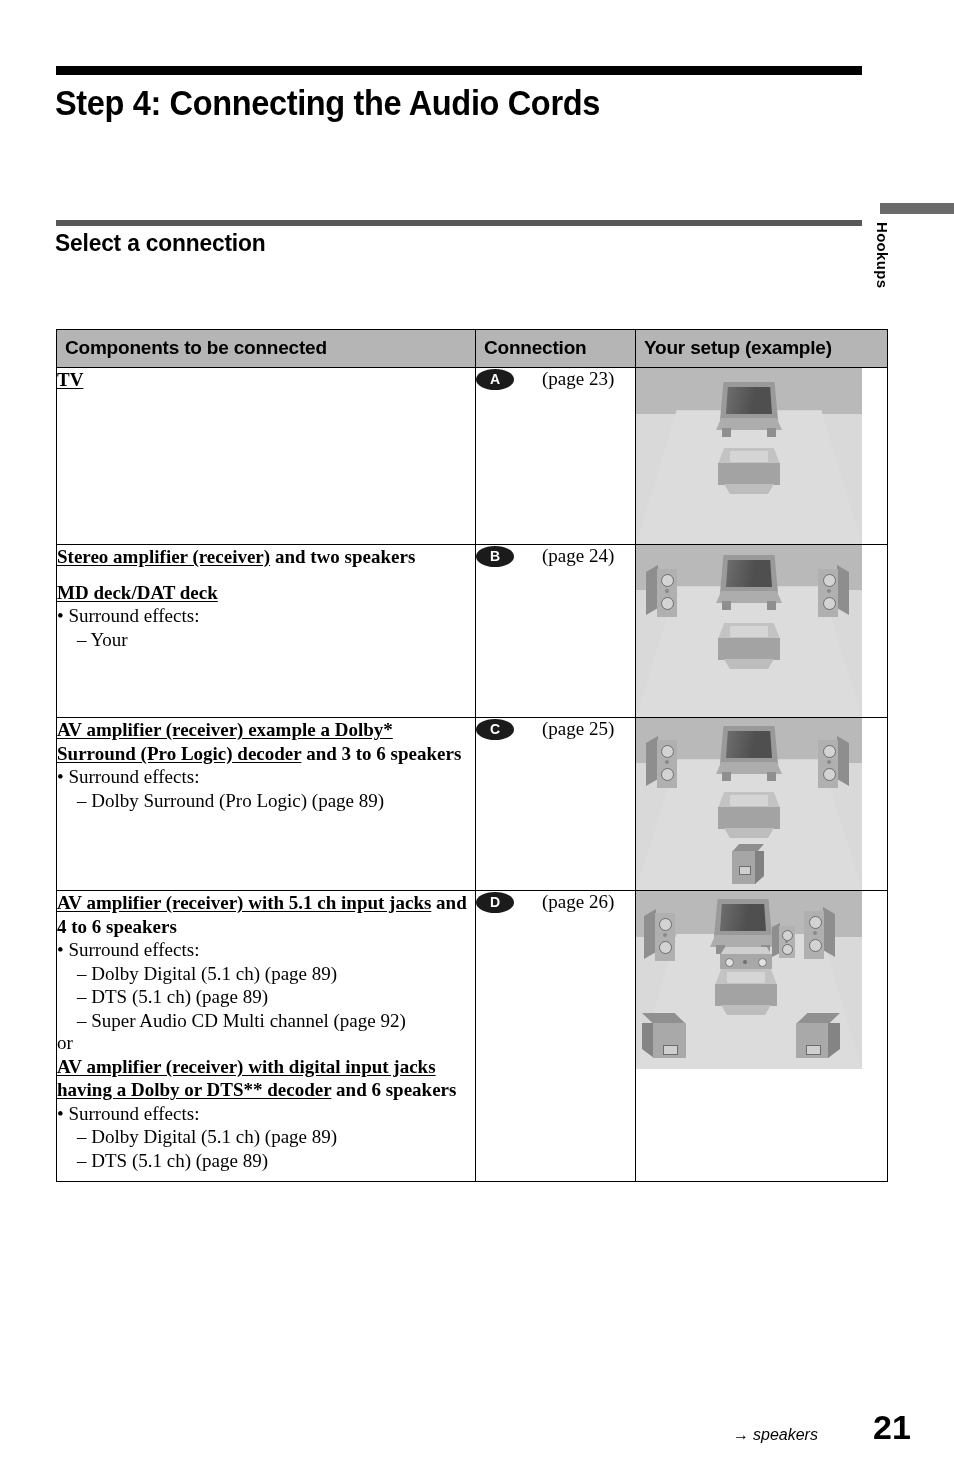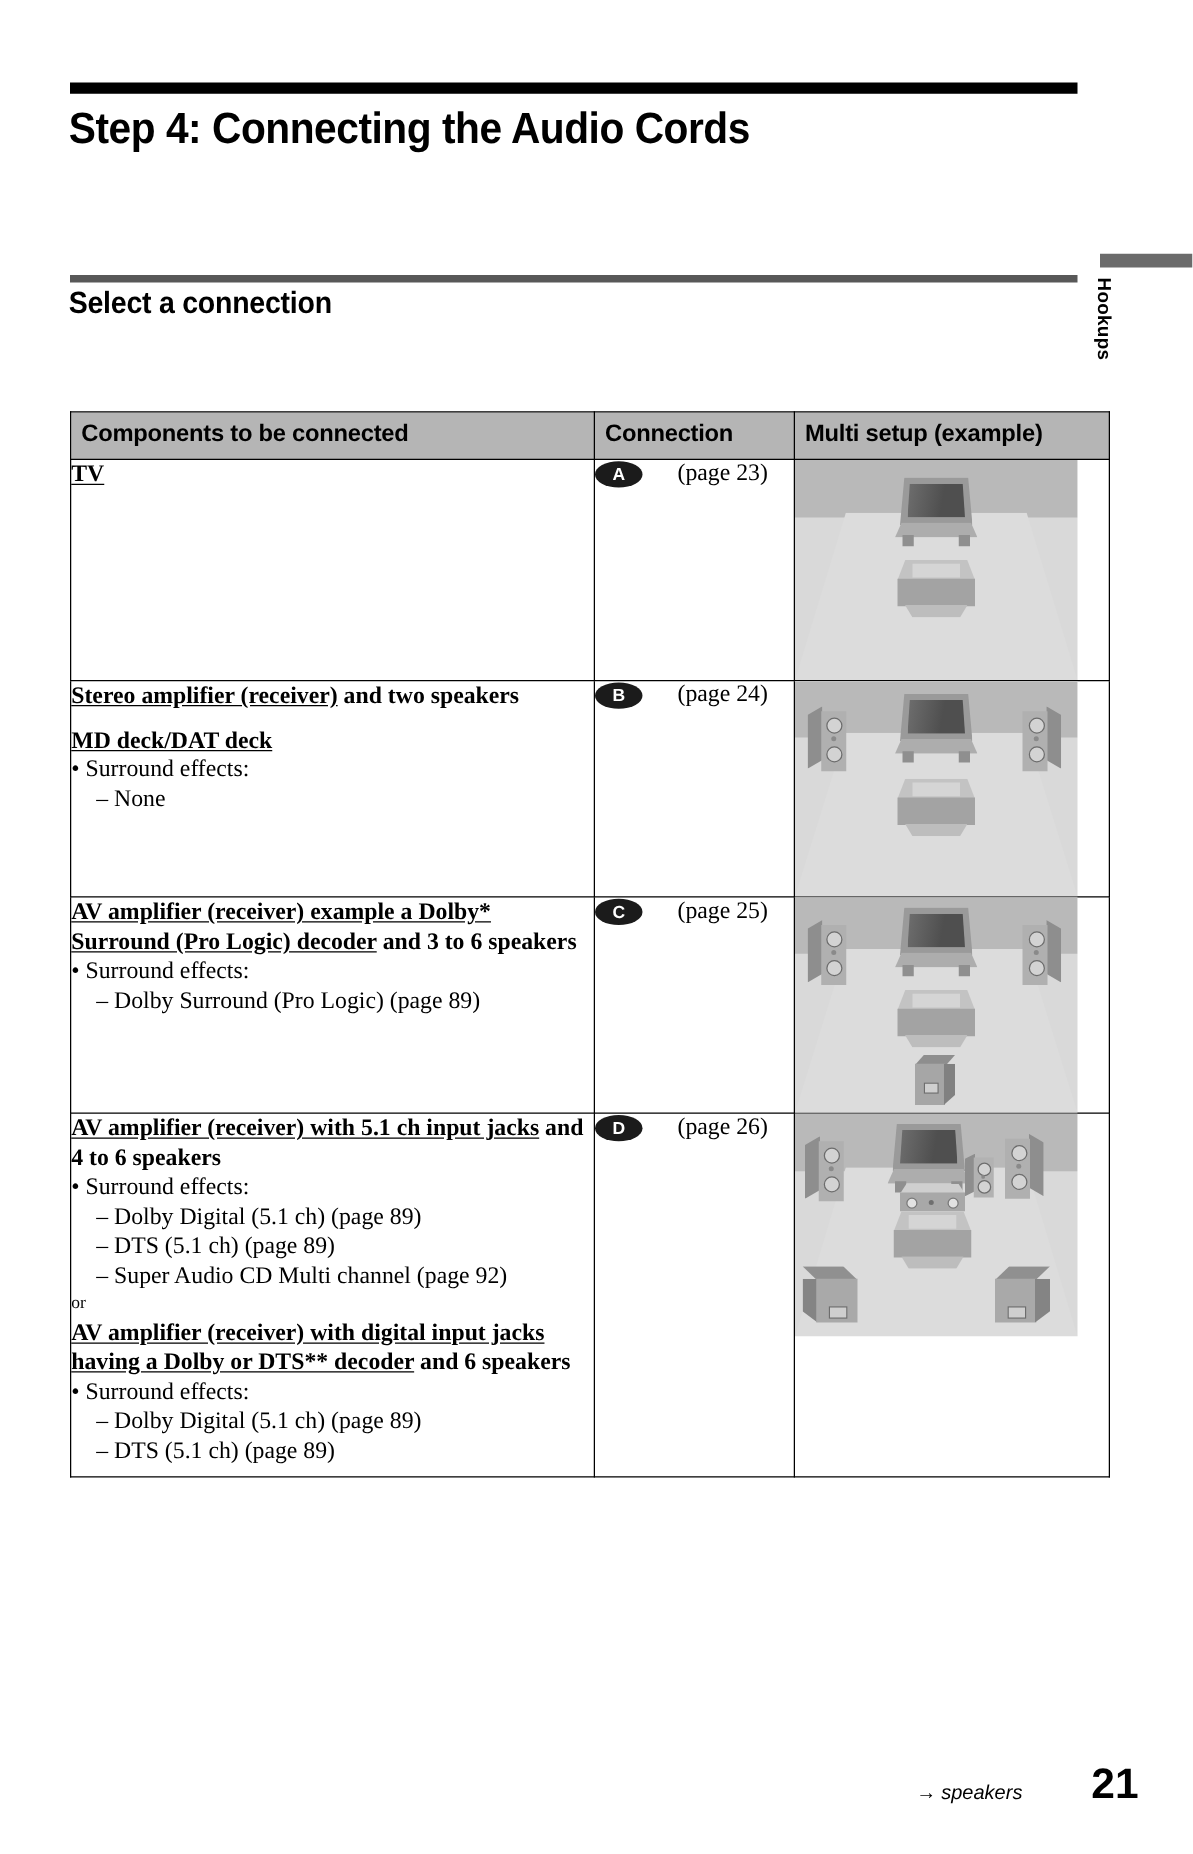--- a/index.html
+++ b/index.html
@@ -146,21 +146,21 @@
   .hd u { text-decoration: underline; text-underline-offset: 2px; }
   .gap { height: 12px; }
   .bul {
     font-size: 19px;
     line-height: 22.5px;
     margin-top: 1px;
   }
   .bul .b1 { padding-left: 0px; }
   .bul .b2 { padding-left: 20px; }
   .plain {
-    font-size: 14px;
+    font-size: 19px;
     line-height: 22.5px;
   }
   .pg {
     font-size: 19px;
     white-space: nowrap;
     margin-left: 16px;
   }
   .conn-line { display: flex; align-items: center; }
   .conn-line .badge { margin-left: 0; margin-right: 12px; }
 
@@ -414,21 +414,21 @@
 
 
   <div class="side-bar"></div>
   <div class="side-label">Hookups</div>
 
   <table class="tbl">
     <thead>
       <tr>
         <th class="c-comp">Components to be connected</th>
         <th class="c-conn">Connection</th>
-        <th class="c-setup">Multi setup (example)</th>
+        <th class="c-setup">Your setup (example)</th>
       </tr>
     </thead>
     <tbody>
 
       <tr>
         <td class="cell-comp" style="height:176px">
           <div class="hd"><u>TV</u></div>
         </td>
         <td class="cell-conn">
           <div class="conn-line">
@@ -456,21 +456,21 @@
           </div>
         </td>
       </tr>
 
       <tr>
         <td class="cell-comp" style="height:172px">
           <div class="hd"><u>Stereo amplifier (receiver)</u><span> and two speakers</span></div>
           <div class="gap"></div>
           <div class="hd"><u>MD deck/DAT deck</u></div>
           <div class="bul"><span class="b1">• Surround effects:</span></div>
-          <div class="bul"><span class="b2">– None</span></div>
+          <div class="bul"><span class="b2">– Your</span></div>
         </td>
         <td class="cell-conn">
           <div class="conn-line">
             <span class="badge">B</span>
             <span class="pg">(page 24)</span>
           </div>
         </td>
         <td class="cell-setup">
           <div class="room r-b">
             <div class="wall"></div>

